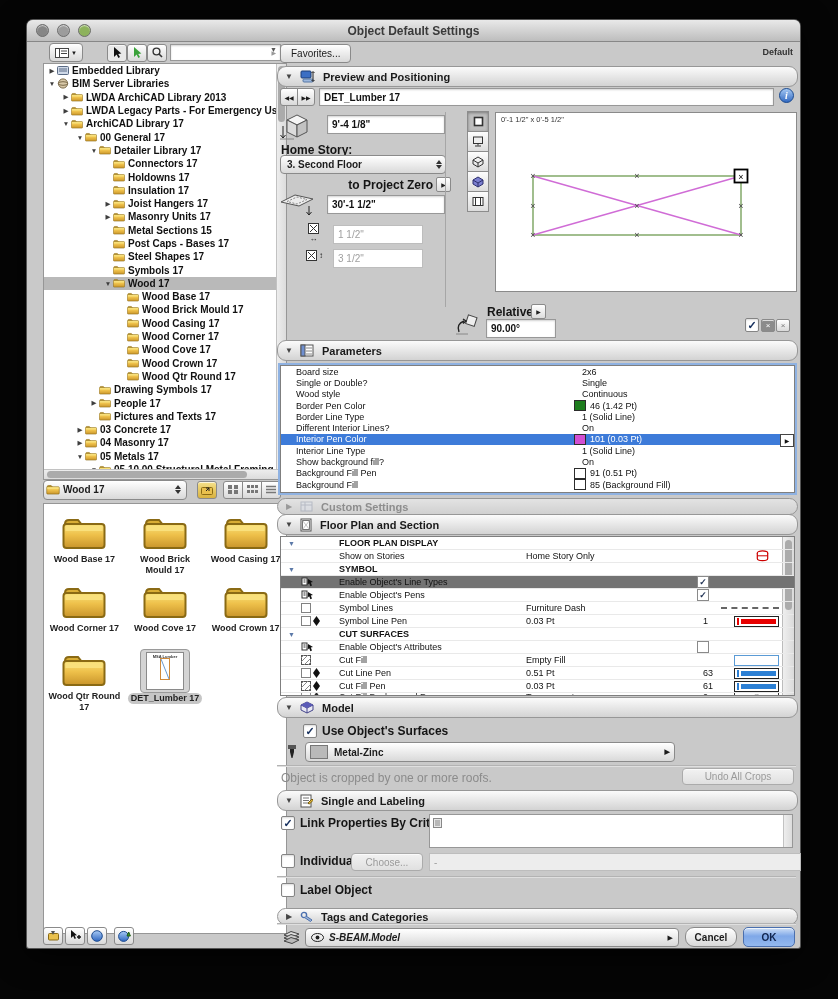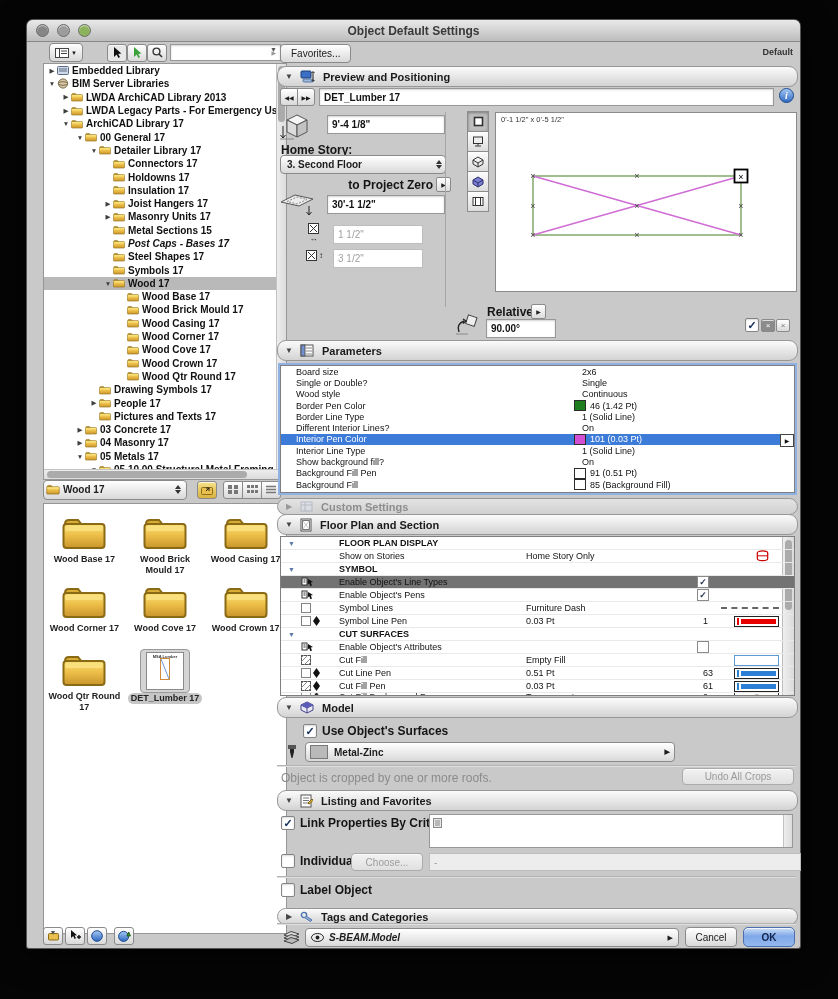--- a/index.html
+++ b/index.html
@@ -296,21 +296,21 @@
           <span class="expander"></span>
           <span class="icon">
             <svg width="12" height="10" viewBox="0 0 44 36">
               <path d="M3 9 q0-4 4-4 h9 l4 5 h-17 z" fill="#d9ad35" stroke="#8a6a14" stroke-width="2"></path>
               <rect x="1.5" y="9" width="41" height="24" rx="3" fill="url(#foldg)" stroke="#8a6a14" stroke-width="2"></rect>
               <rect x="3.5" y="11" width="37" height="5" fill="#f9e07c"></rect>
             </svg>
           </span>
           <span class="tree-label">Metal Sections 15</span>
         </div>
-        <div class="tree-row" style="padding-left: 59px; font-style: italic;">
+        <div class="tree-row" style="padding-left: 59px;">
           <span class="expander"></span>
           <span class="icon">
             <svg width="12" height="10" viewBox="0 0 44 36">
               <path d="M3 9 q0-4 4-4 h9 l4 5 h-17 z" fill="#d9ad35" stroke="#8a6a14" stroke-width="2"></path>
               <rect x="1.5" y="9" width="41" height="24" rx="3" fill="url(#foldg)" stroke="#8a6a14" stroke-width="2"></rect>
               <rect x="3.5" y="11" width="37" height="5" fill="#f9e07c"></rect>
             </svg>
           </span>
           <span class="tree-label">Post Caps - Bases 17</span>
         </div>
@@ -1149,21 +1149,21 @@
       <span class="disc">▼</span>
       <span class="icon">
         <svg width="13" height="14">
             <rect x="1" y="1" width="10" height="12" fill="#fff" stroke="#555"></rect>
             <line x1="3" y1="4" x2="9" y2="4" stroke="#777"></line>
             <line x1="3" y1="6.5" x2="9" y2="6.5" stroke="#777"></line>
             <line x1="3" y1="9" x2="9" y2="9" stroke="#777"></line>
             <path d="M8 9 l4 -4 1.2 1.2 -4 4 z" fill="#e0b73c" stroke="#7c6110"></path>
           </svg>
       </span>
-      <span class="sec-t">Listing and Favorites</span>
+      <span class="sec-t">Single and Labeling</span>
     </div>
     <div class="abs" style="left:4px;top:774px;display:flex;align-items:center;gap:5px">
       <span class="chk">✓</span>
       <span class="lbl b">Link Properties By Criteria</span>
     </div>
     <div class="abs" style="left:152px;top:772px;width:362px;height:32px;background:#fff;border:1px solid #979797">
       <span class="icon" style="position:absolute;left:3px;top:3px">
         <svg width="9" height="10">
             <rect x="0.5" y="0.5" width="8" height="9" fill="#e8e8e8" stroke="#888"></rect>
             <line x1="2" y1="3" x2="7" y2="3" stroke="#888"></line>
@@ -1207,17 +1207,17 @@
     <span class="btn abs" style="left:28px;top:886px;width:362px;height:17px;justify-content:flex-start;padding:0 5px;gap:5px">
       <span class="icon">
         <svg width="13" height="9">
             <ellipse cx="6.5" cy="4.5" rx="6" ry="4" fill="none" stroke="#222"></ellipse>
             <circle cx="6.5" cy="4.5" r="1.9" fill="#222"></circle>
           </svg>
       </span>
       <span style="font-style:italic;font-weight:bold">S-BEAM.Model</span>
       <span style="margin-left:auto;font-size:7px">▶</span>
     </span>
-    <span class="btn abs" style="left:408px;top:885px;width:50px;height:18px;border-radius:4px;font-weight:normal">Cancel</span>
+    <span class="btn abs" style="left:408px;top:885px;width:50px;height:18px;border-radius:9px;font-weight:bold">Cancel</span>
     <span class="btn abs" style="left:466px;top:885px;width:50px;height:18px;border-radius:5px;font-weight:bold;
           background:linear-gradient(#cfe0f7,#7fa8e8 45%,#94b9ef);border-color:#4a6fae;color:#10244d">OK</span>
   </div>
 </div>
 
 </body></html>

